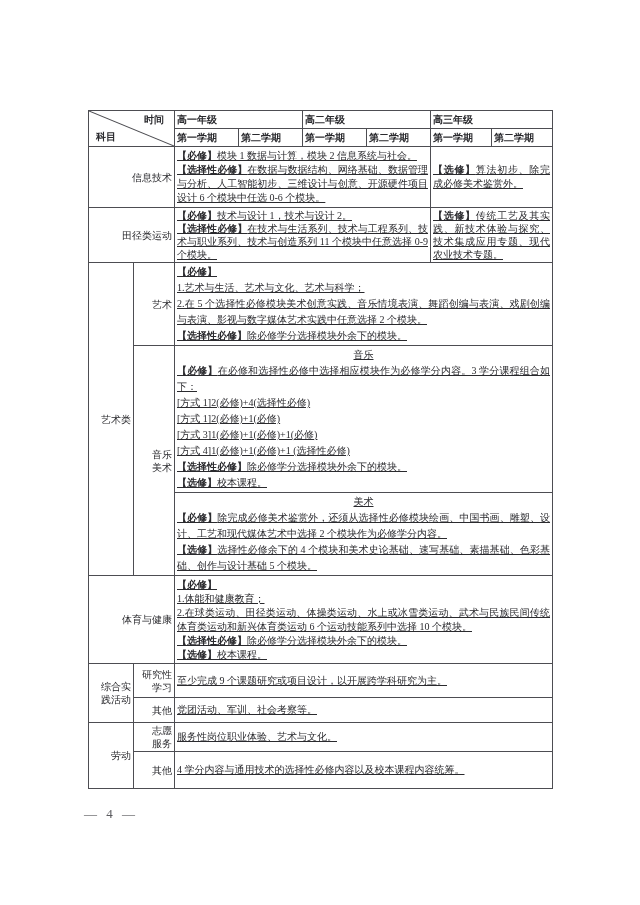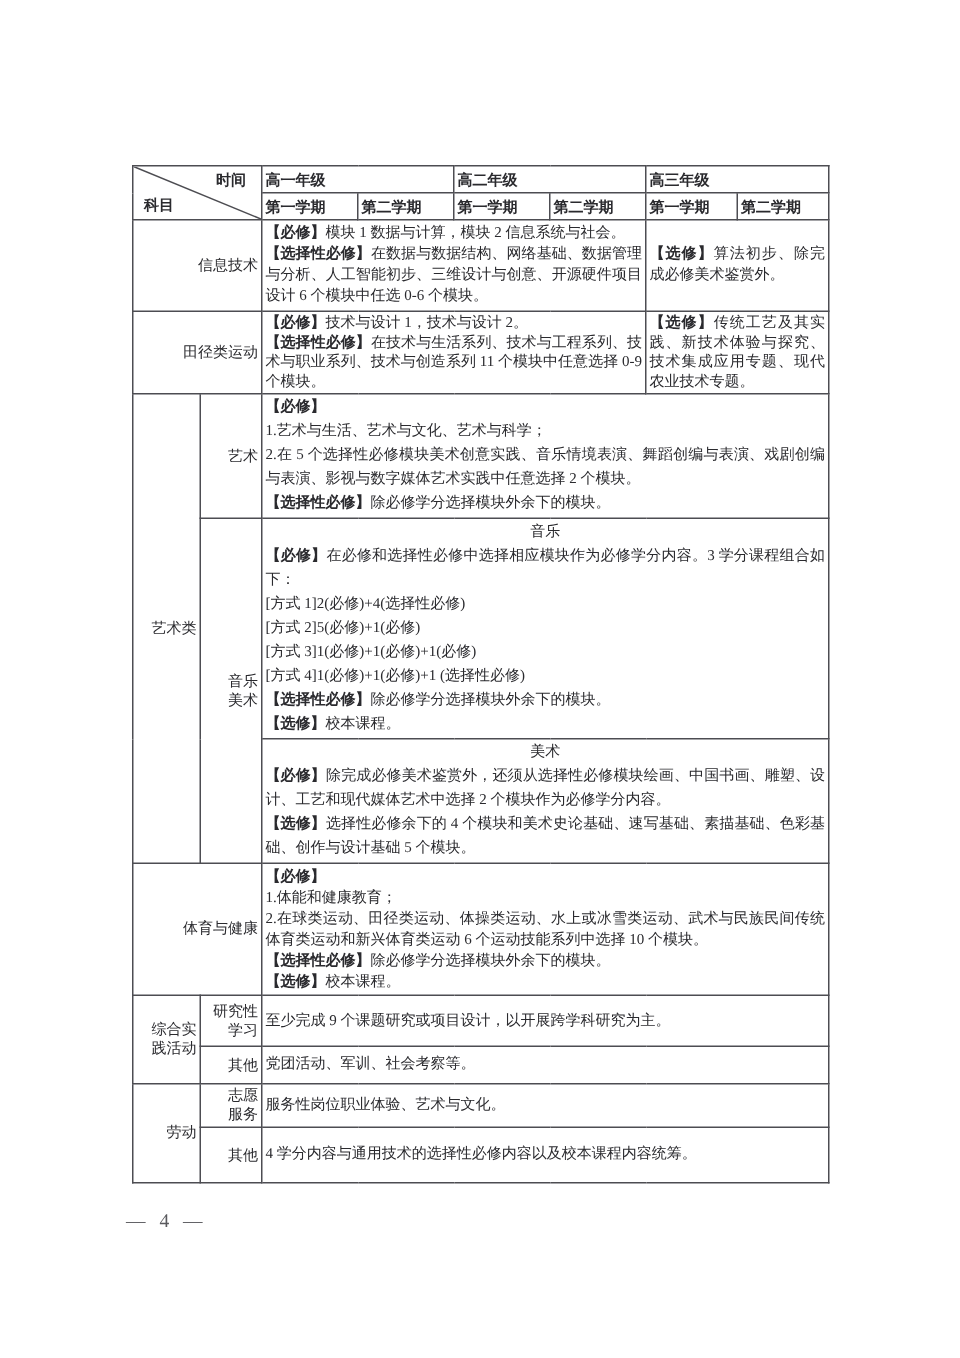--- a/index.html
+++ b/index.html
@@ -12,21 +12,21 @@
     position:absolute; left:88px; top:110px; width:464px;
     border-collapse:collapse; table-layout:fixed;
   }
   table.sched td {
     border:1px solid #4d4d52; font-size:10px; vertical-align:middle;
     padding:1px 2px; overflow:hidden;
   }
   td.hd { font-weight:bold; padding:0; }
   td.lb { text-align:right; white-space:pre-line; line-height:13px; padding:0 1px; }
   td.ct { padding:2px 4px; }
-  td.ct p { margin:0; text-align:justify; line-height:14px; }
+  td.ct p { margin:0; text-align:justify; line-height:14px;text-decoration:underline; }
   td.ct.lh13 p { line-height:13px; }
   td.ct.lh16 p { line-height:16px; }
   p.title { text-align:center !important; }
   .mk { font-weight:bold; }
   td.corner { position:relative; padding:0; }
   .corner svg { position:absolute; left:0; top:0; width:100%; height:100%; }
   .c-time { position:absolute; top:2px; right:10px; font-weight:bold; }
   .c-subj { position:absolute; bottom:2px; left:7px; font-weight:bold;text-align:right; }
   .pagenum {
     position:absolute; left:84px; top:806px; font-size:13px; color:#5a5a5e;
@@ -106,21 +106,21 @@
       </td>
     </tr>
 
     <tr style="height:132px">
       <td class="lb" rowspan="2">音乐
 美术</td>
       <td class="ct lh16" colspan="6">
         <p class="title">音乐</p>
         <p><b class="mk">【必修】</b><span>在必修和选择性必修中选择相应模块作为必修学分内容。3 学分课程组合如下：</span></p>
         <p><b class="mk"></b><span>[方式 1]2(必修)+4(选择性必修)</span></p>
-        <p><b class="mk"></b><span>[方式 2]5(必修)+1(必修)</span></p>
+        <p><b class="mk"></b><span>[方式 1]2(必修)+1(必修)</span></p>
         <p><b class="mk"></b><span>[方式 3]1(必修)+1(必修)+1(必修)</span></p>
         <p><b class="mk"></b><span>[方式 4]1(必修)+1(必修)+1 (选择性必修)</span></p>
         <p><b class="mk">【选择性必修】</b><span>除必修学分选择模块外余下的模块。</span></p>
         <p><b class="mk">【选修】</b><span>校本课程。</span></p>
       </td>
     </tr>
 
     <tr style="height:81px">
       <td class="ct lh16" colspan="6">
         <p class="title">美术</p>

